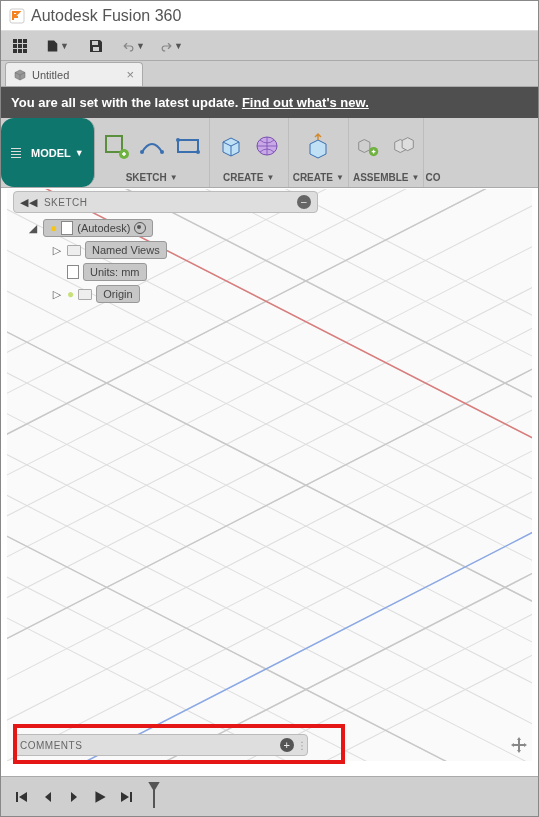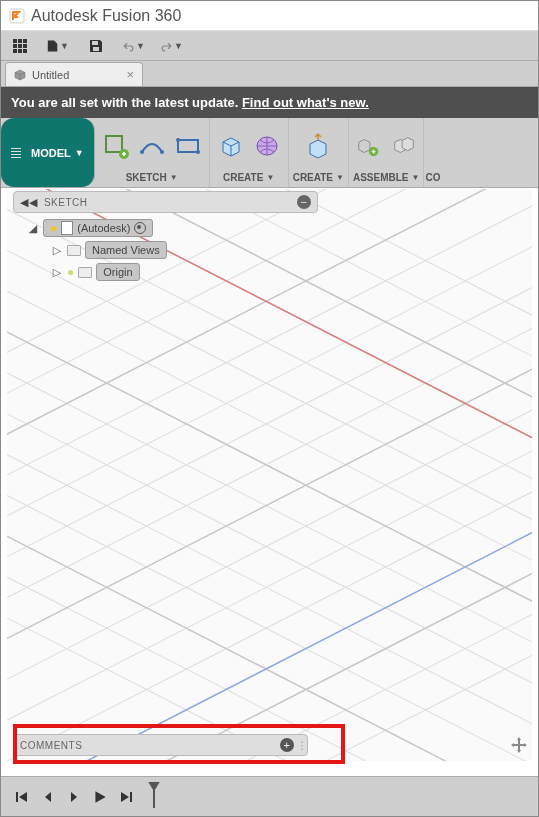--- a/index.html
+++ b/index.html
@@ -306,20 +306,26 @@
         <span class="radio"></span>
       </div>
     </div>
     <div class="trow tindent2">
       <span class="exp">▷</span>
       <span class="folder-icon"></span>
       <div class="node-chip">
           <span>Named Views</span>
         </div>
     </div>
+    <div class="trow tindent2" style="padding-left:54px">
+      <span class="doc-icon"></span>
+      <div class="node-chip">
+          <span>Units: mm</span>
+        </div>
+    </div>
     <div class="trow tindent2">
       <span class="exp">▷</span>
       <span class="bulb" style="color:#c7e07a">●</span>
       <span class="folder-icon"></span>
       <div class="node-chip">
           <span>Origin</span>
         </div>
     </div>
   </div>
 </div>

